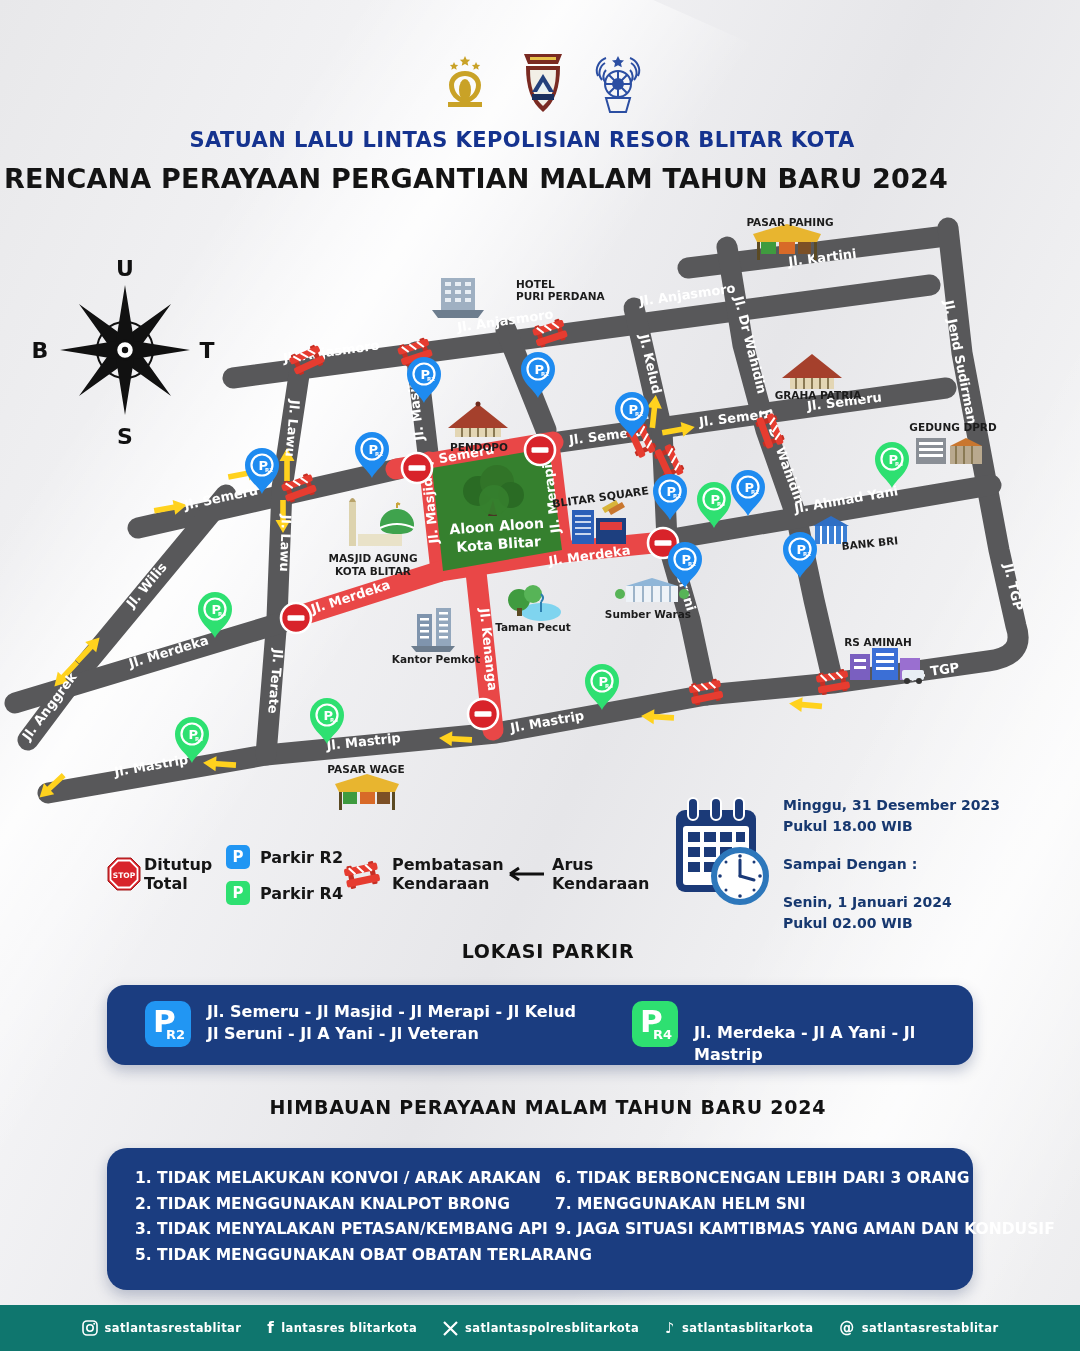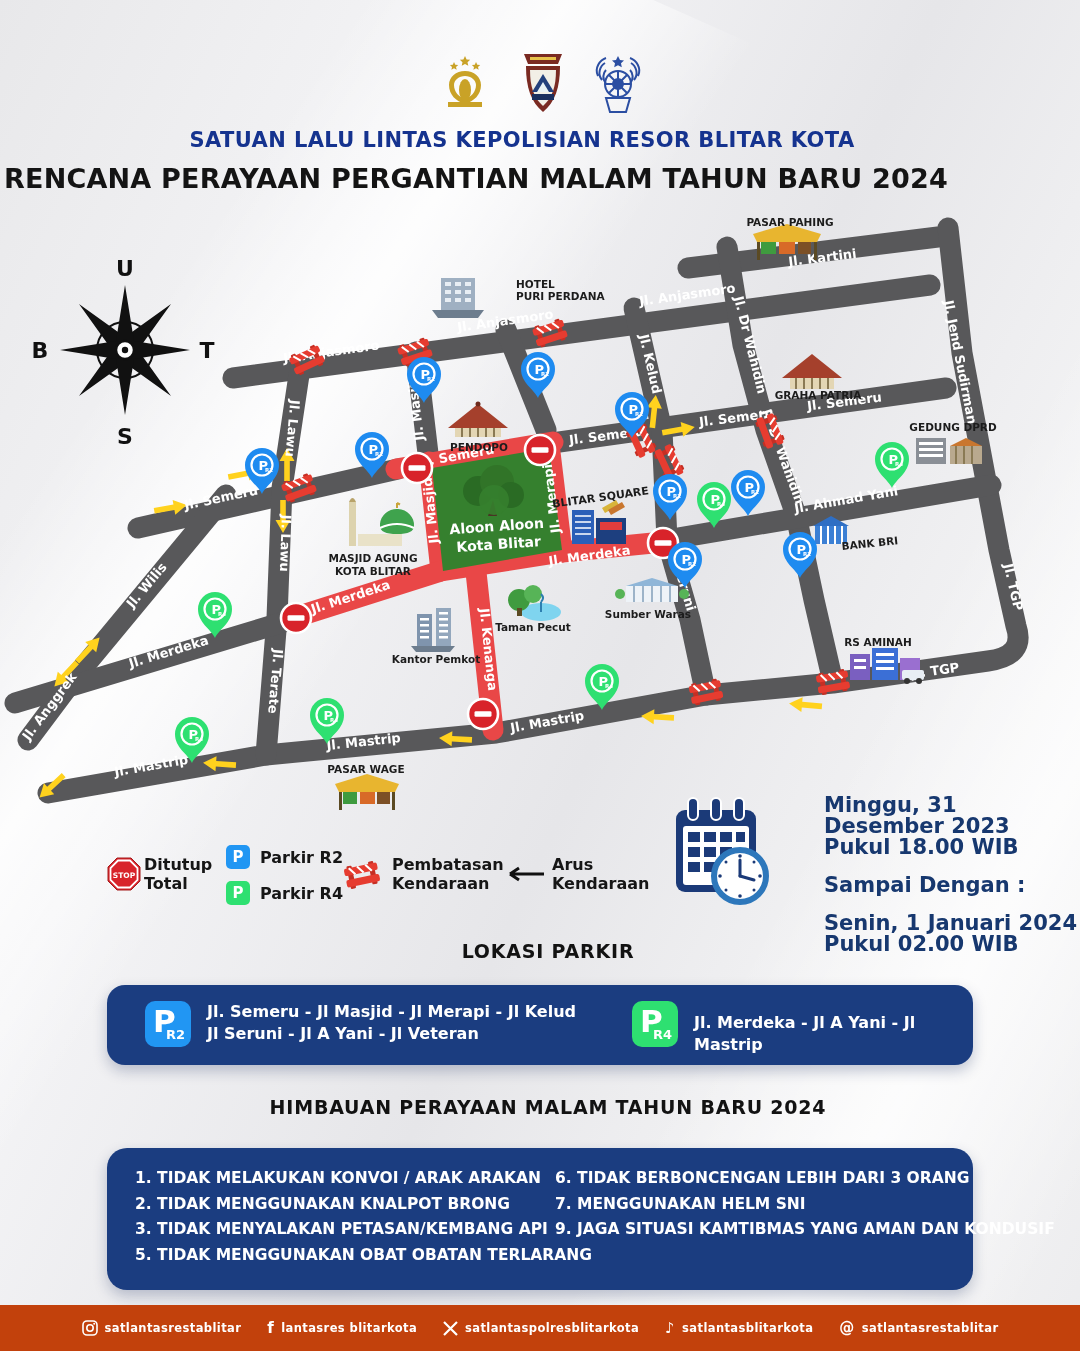--- a/index.html
+++ b/index.html
@@ -13,30 +13,30 @@
   .sw2{top:300px;right:-300px;width:800px;height:1300px;transform:rotate(18deg);
        background:linear-gradient(100deg,rgba(255,255,255,0) 30%,rgba(255,255,255,.7) 50%,rgba(255,255,255,0) 70%);}
   .logos{position:absolute;top:52px;left:0;width:1080px;display:flex;justify-content:center;gap:22px;align-items:flex-end;}
   .org-line{position:absolute;top:128px;left:0;width:1044px;text-align:center;
             font-size:21px;font-weight:800;color:#15338f;letter-spacing:.4px;}
   .main-title{position:absolute;top:163px;left:0;width:952px;text-align:center;
             font-size:27px;font-weight:900;color:#141414;letter-spacing:.2px;}
   .map-wrap{position:absolute;top:198px;left:0;width:1080px;height:632px;}
   .legend{position:absolute;color:#161616;font-weight:700;font-size:16px;line-height:19px;}
   .leg-ico{position:absolute;}
-  .sched-text{position:absolute;left:783px;top:795px;color:#17386f;font-weight:800;font-size:21px;line-height:21px;margin-left:41px;}
+  .sched-text{position:absolute;left:783px;top:795px;color:#17386f;font-weight:800;font-size:14px;line-height:21px;}
   .sched-text .gap{height:17px;}
   .section-title{position:absolute;left:8px;width:1080px;text-align:center;font-size:19px;font-weight:900;color:#121212;letter-spacing:.8px;}
   .bluebox{position:absolute;background:#1b3d80;border-radius:18px;box-shadow:0 6px 14px rgba(20,40,90,.25);}
   .pk-badge{position:absolute;width:46px;height:46px;border-radius:10px;color:#fff;font-weight:900;}
   .pk-badge .bp{position:absolute;left:8px;top:2px;font-size:31px;}
   .pk-badge .bs{position:absolute;right:6px;bottom:5px;font-size:13px;}
   .pk-text{position:absolute;color:#fff;font-weight:800;font-size:16px;line-height:22px;}
   .adv-col{position:absolute;color:#fff;font-weight:800;font-size:15.5px;line-height:25.5px;white-space:nowrap;}
-  .footer{position:absolute;left:0;top:1305px;width:1080px;height:46px;background:#c2410c;
+  .footer{position:absolute;left:0;top:1305px;width:1080px;height:46px;background:#0f766e;
           display:flex;align-items:center;justify-content:center;gap:26px;}
   .f-item{display:flex;align-items:center;gap:7px;color:#fff;font-weight:700;font-size:11.5px;letter-spacing:.4px;}
   .f-glyph{font-size:15px;font-weight:900;line-height:1;}
   svg text{font-family:"DejaVu Sans","Liberation Sans",sans-serif;}
 </style>
 </head>
 <body>
 
 <div class="page">
   <div class="swoosh sw1"></div>
@@ -484,21 +484,21 @@
         <span class="bs">R2</span>
     </div>
     <div class="pk-text" style="left:100px;top:16px;">
       <div>Jl. Semeru - Jl Masjid - Jl Merapi - Jl Kelud</div>
       <div>Jl Seruni - Jl A Yani - Jl Veteran</div>
     </div>
     <div class="pk-badge" style="left:525px;top:16px;background:#2ee071;">
       <span class="bp">P</span>
         <span class="bs">R4</span>
     </div>
-    <div class="pk-text" style="left:587px;top:27px;">
+    <div class="pk-text" style="left:587px;top:37px;">
       <div>Jl. Merdeka - Jl A Yani - Jl Mastrip</div>
     </div>
   </div>
 
   <div class="section-title" style="top:1096px;">HIMBAUAN PERAYAAN MALAM TAHUN BARU 2024</div>
   <div class="bluebox" style="left:107px;top:1148px;width:866px;height:142px;border-radius:20px;">
     <div class="adv-col" style="left:28px;top:18px;">
       <div>1. TIDAK MELAKUKAN KONVOI / ARAK ARAKAN</div>
       <div>2. TIDAK MENGGUNAKAN KNALPOT BRONG</div>
       <div>3. TIDAK MENYALAKAN PETASAN/KEMBANG API</div>

